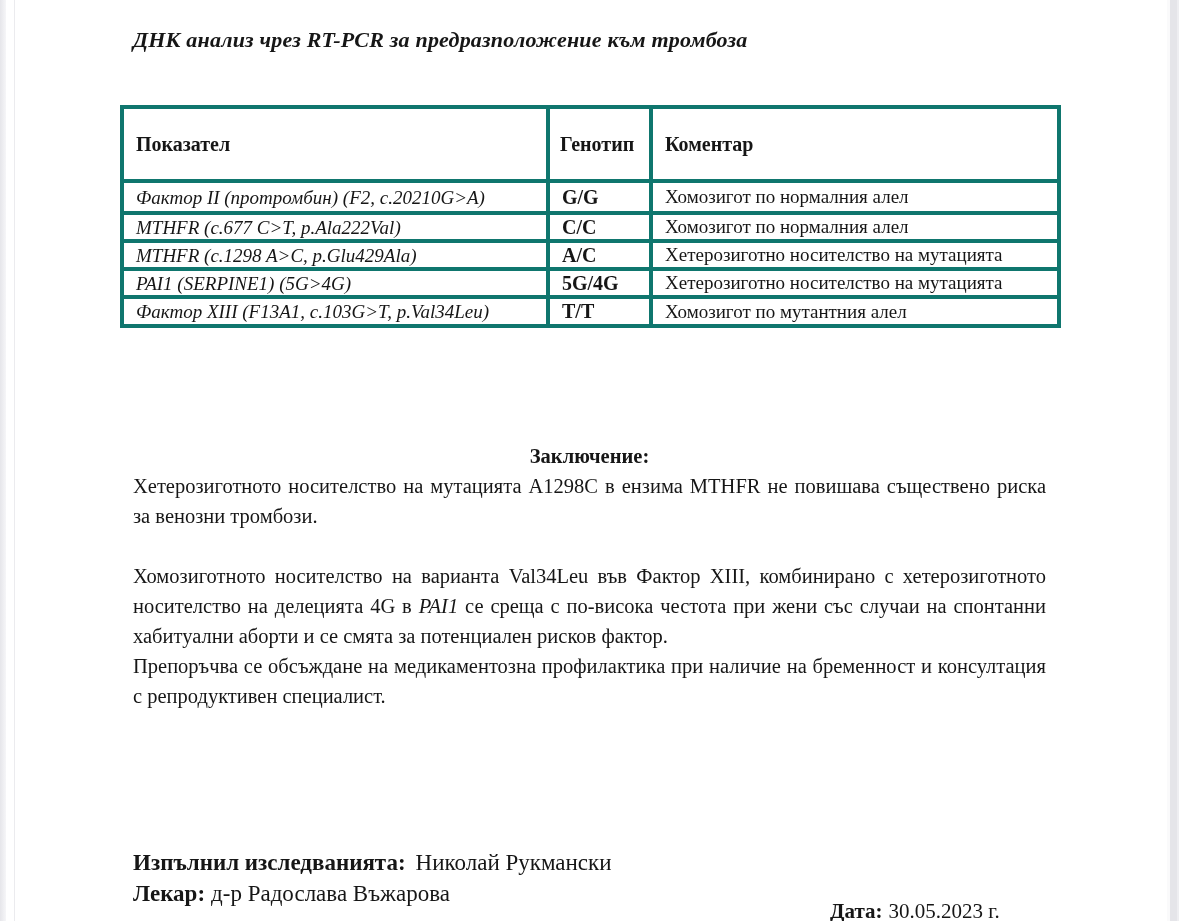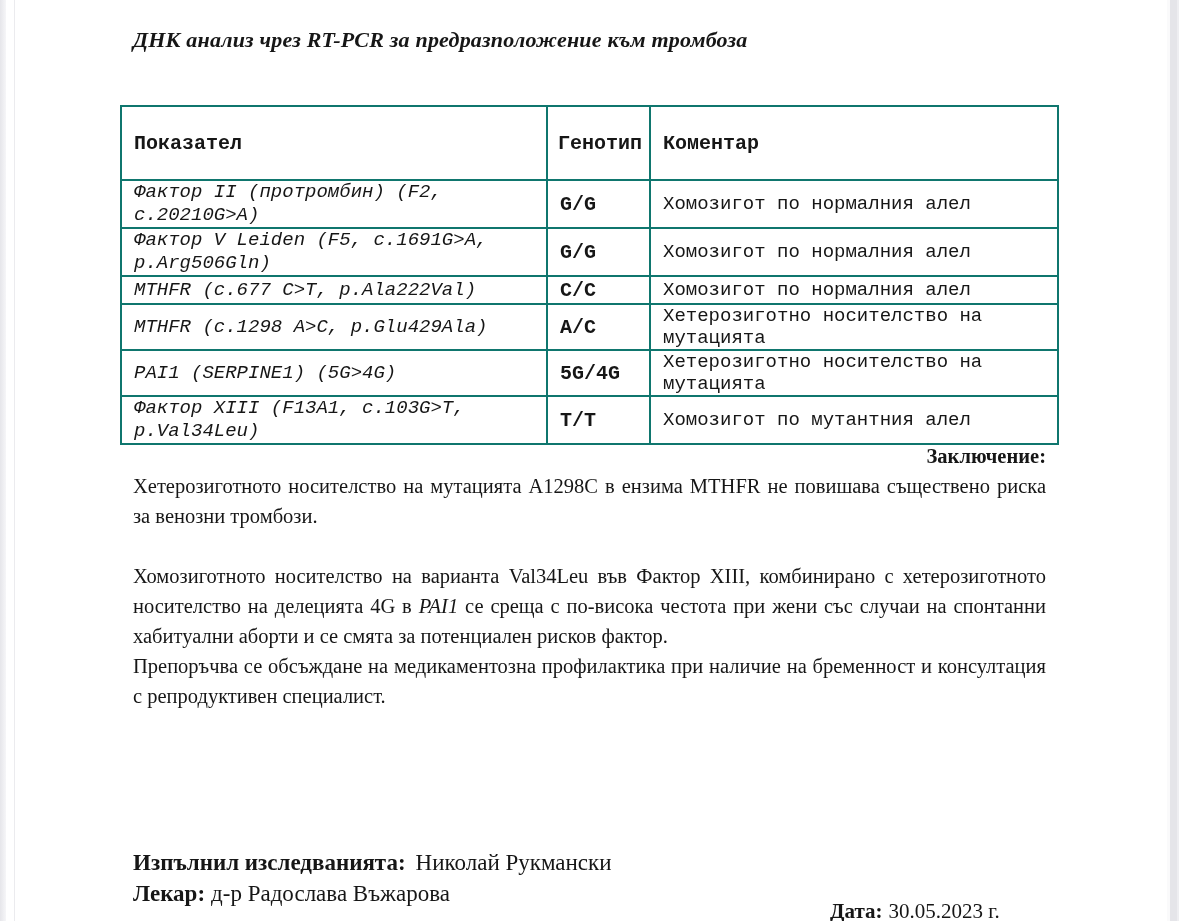--- a/index.html
+++ b/index.html
@@ -34,26 +34,25 @@
     line-height:27px; letter-spacing:0.2px;
   }
 
   table.results {
     position:absolute; left:120px; top:105px;
     width:937px;
     border-collapse:collapse;
     table-layout:fixed;
   }
   table.results th, table.results td {
-    border:2px solid #0f766e;
+    border:4px solid #0f766e;
     vertical-align:middle;
     text-align:left;
     padding:0 8px 0 12px;
     overflow:hidden;
-    font-family:Liberation Mono, monospace;
   }
   table.results col.c1 { width:426px; }
   table.results col.c2 { width:103px; }
   table.results col.c3 { width:408px; }
 
   tr.hdr { height:74px; }
   tr.hdr th { font-size:20px; font-weight:bold; }
   tr.hdr th.gcol { padding-left:10px; }
 
   td.indicator { font-style:italic; font-size:19px; line-height:23px; }
@@ -66,21 +65,21 @@
   tr.r3 { height:28px; }
   tr.r4 { height:28px; }
   tr.r5 { height:28px; }
   tr.r6 { height:29px;border-radius:7px; }
 
   .conclusion {
     position:absolute; left:133px; top:441px; width:913px;
     font-size:20.5px; line-height:30px;
     text-align:justify;
   }
-  .concl-heading { font-weight:bold; text-align:right; }
+  .concl-heading { font-weight:bold; text-align:center; }
   .conclusion p { margin:0; }
   .conclusion p.p2 { margin-top:30px; }
   .it { font-style:italic; }
 
   .footer {
     position:absolute; left:133px; top:847px;
     font-size:23px; line-height:31px;
   }
   .b { font-weight:bold; }
   .gap-wide { margin-left:10px; }
@@ -113,28 +112,20 @@
       <tr class="hdr">
         <th>Показател</th>
         <th class="gcol">Генотип</th>
         <th>Коментар</th>
       </tr>
       <tr class="r1">
         <td class="indicator">Фактор II (протромбин) (F2, c.20210G&gt;A)</td>
         <td class="genotype">G/G</td>
         <td class="comment">Хомозигот по нормалния алел</td>
       </tr>
-      <tr class="r2">
-        <td class="indicator">
-          <span>Фактор V Leiden (F5, c.1691G&gt;A,</span>
-          <span>p.Arg506Gln)</span>
-        </td>
-        <td class="genotype">G/G</td>
-        <td class="comment">Хомозигот по нормалния алел</td>
-      </tr>
       <tr class="r3">
         <td class="indicator">MTHFR (c.677 C&gt;T, p.Ala222Val)</td>
         <td class="genotype">C/C</td>
         <td class="comment">Хомозигот по нормалния алел</td>
       </tr>
       <tr class="r4">
         <td class="indicator">MTHFR (c.1298 A&gt;C, p.Glu429Ala)</td>
         <td class="genotype">A/C</td>
         <td class="comment">Хетерозиготно носителство на мутацията</td>
       </tr>

